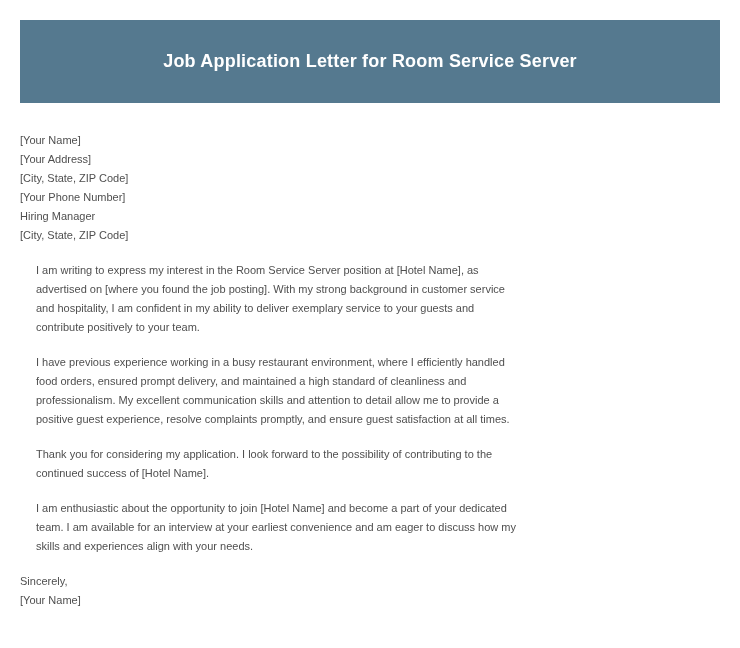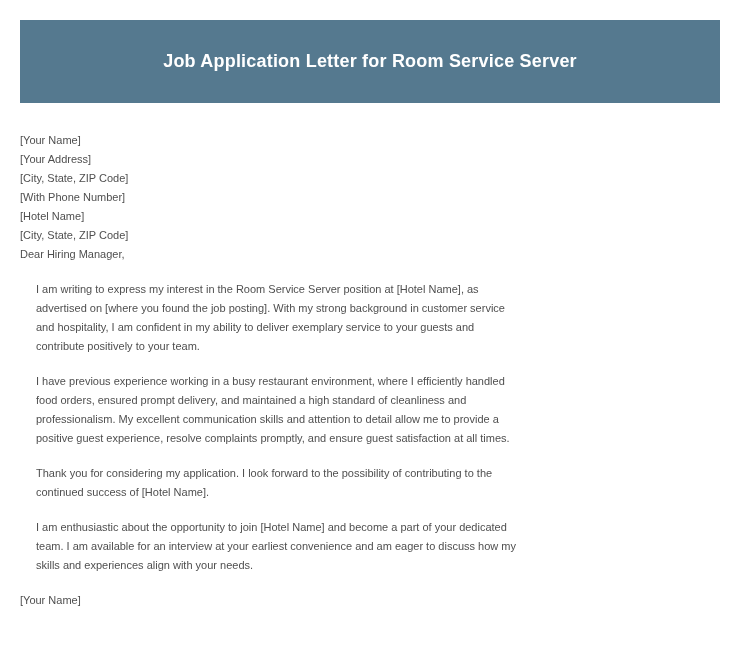--- a/index.html
+++ b/index.html
@@ -58,37 +58,37 @@
 <div class="page">
 
   <header class="banner" style="background: rgb(85, 121, 143); color: rgb(255, 255, 255);">
     <h1>Job Application Letter for Room Service Server</h1>
   </header>
 
   <main class="letter" style="color: rgb(79, 79, 79);">
     <div class="line">[Your Name]</div>
     <div class="line">[Your Address]</div>
     <div class="line">[City, State, ZIP Code]</div>
-    <div class="line">[With Phone Number]</div>
+    <div class="line">[Your Phone Number]</div>
 
-    <div class="line">[Hotel Name]</div>
+    <div class="line">Hiring Manager</div>
     <div class="line">[City, State, ZIP Code]</div>
 
-    <div class="line">Dear Hiring Manager,</div>
 
     <p class="para">I am writing to express my interest in the Room Service Server position at [Hotel Name], as
 advertised on [where you found the job posting]. With my strong background in customer service
 and hospitality, I am confident in my ability to deliver exemplary service to your guests and
 contribute positively to your team.</p>
     <p class="para">I have previous experience working in a busy restaurant environment, where I efficiently handled
 food orders, ensured prompt delivery, and maintained a high standard of cleanliness and
 professionalism. My excellent communication skills and attention to detail allow me to provide a
 positive guest experience, resolve complaints promptly, and ensure guest satisfaction at all times.</p>
     <p class="para">Thank you for considering my application. I look forward to the possibility of contributing to the
 continued success of [Hotel Name].</p>
     <p class="para">I am enthusiastic about the opportunity to join [Hotel Name] and become a part of your dedicated
 team. I am available for an interview at your earliest convenience and am eager to discuss how my
 skills and experiences align with your needs.</p>
 
+    <div class="line">Sincerely,</div>
     <div class="line">[Your Name]</div>
   </main>
 
 </div>
 
 </body></html>

